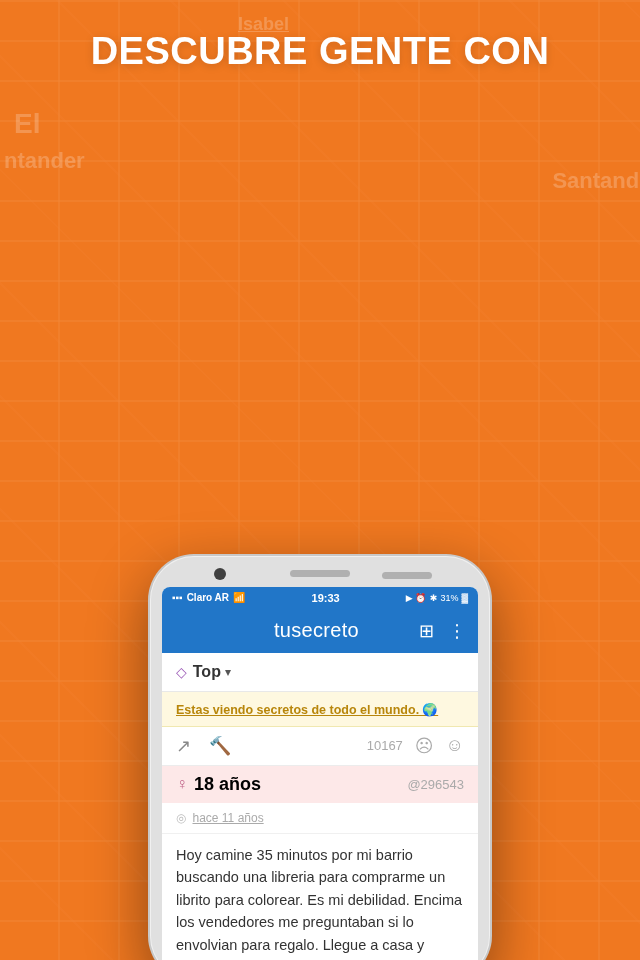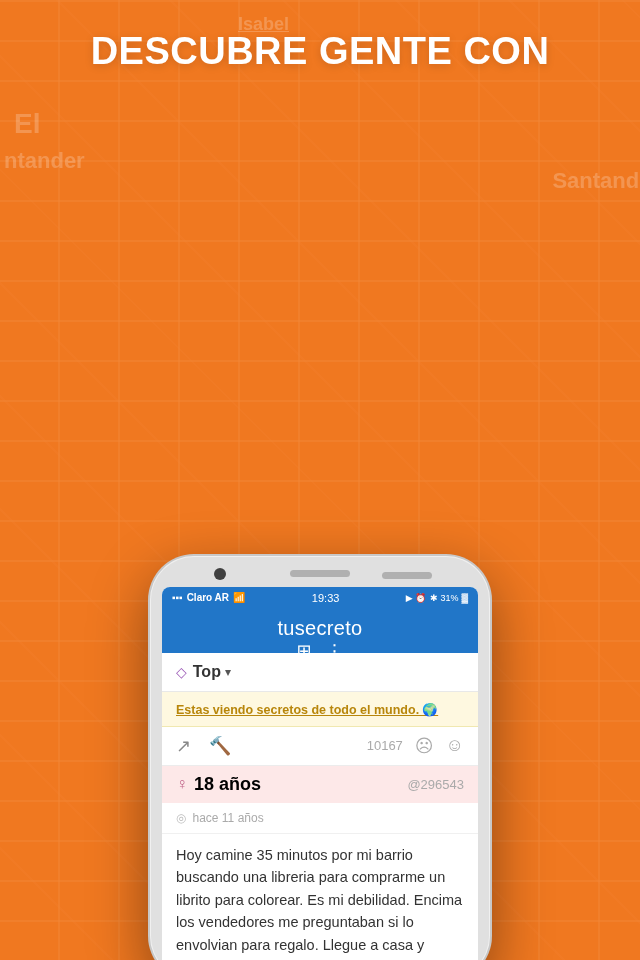--- a/index.html
+++ b/index.html
@@ -133,41 +133,40 @@
       font-size: 10px;
       font-weight: 600;
       display: flex;
       align-items: center;
       gap: 4px;
     }
 
     .status-center {
       color: #fff;
       font-size: 11px;
-      font-weight: 400;
+      font-weight: 700;
     }
 
     .status-right {
       color: #fff;
       font-size: 9px;
       font-weight: 500;
       display: flex;
       align-items: center;
       gap: 3px;
     }
 
     
     .nav-bar {
       background: #2176C8;
       display: flex;
       align-items: center;
       justify-content: space-between;
       padding: 8px 12px;
       height: 44px;
-      flex-direction: column;
     }
 
     .nav-title {
       color: #fff;
       font-size: 20px;
       font-weight: 400;
       letter-spacing: 0.3px;
     }
 
     .nav-icons {
@@ -303,20 +302,21 @@
     }
 
     .post-time-icon {
       color: #bbb;
       font-size: 12px;
     }
 
     .post-time {
       color: #aaa;
       font-size: 12px;
+      text-decoration: underline;
     }
 
     
     .post-body {
       background: #fff;
       padding: 10px 14px;
     }
 
     .post-text {
       color: #333;

